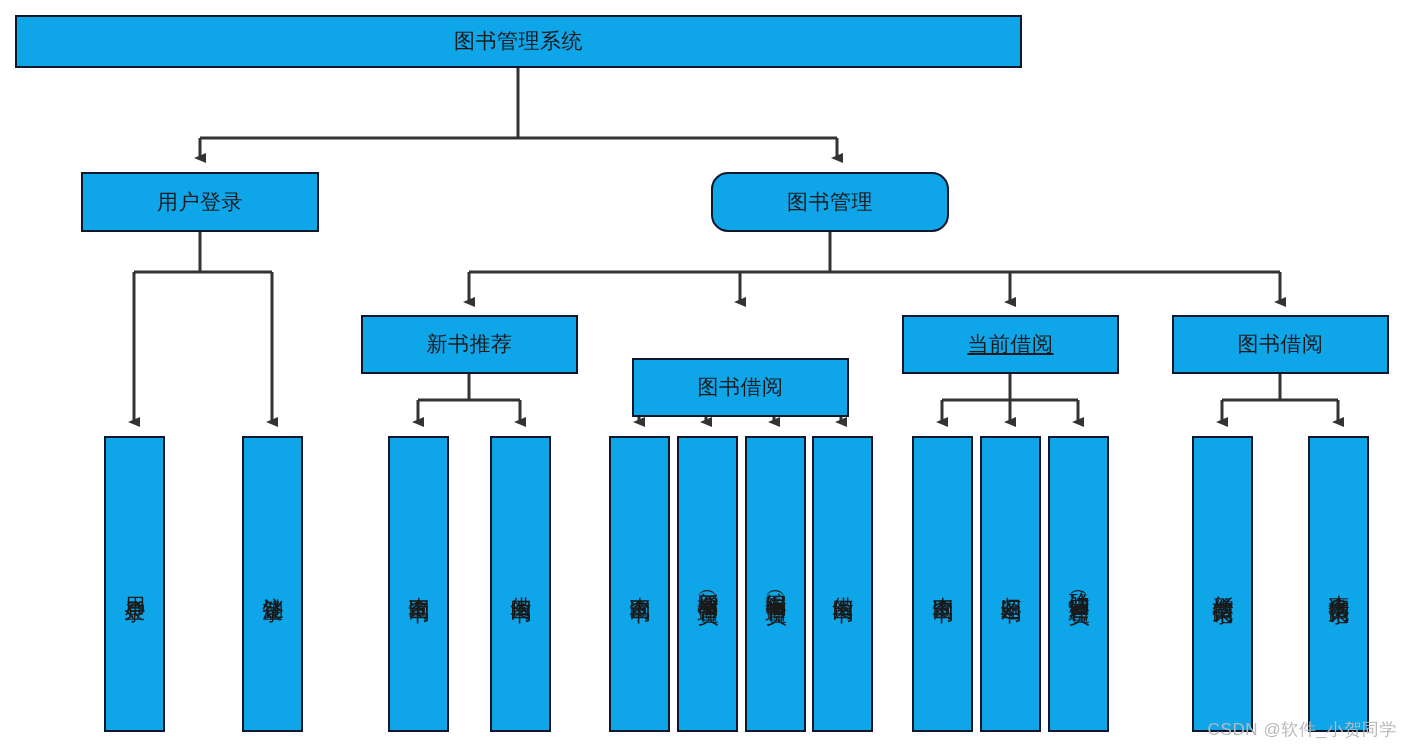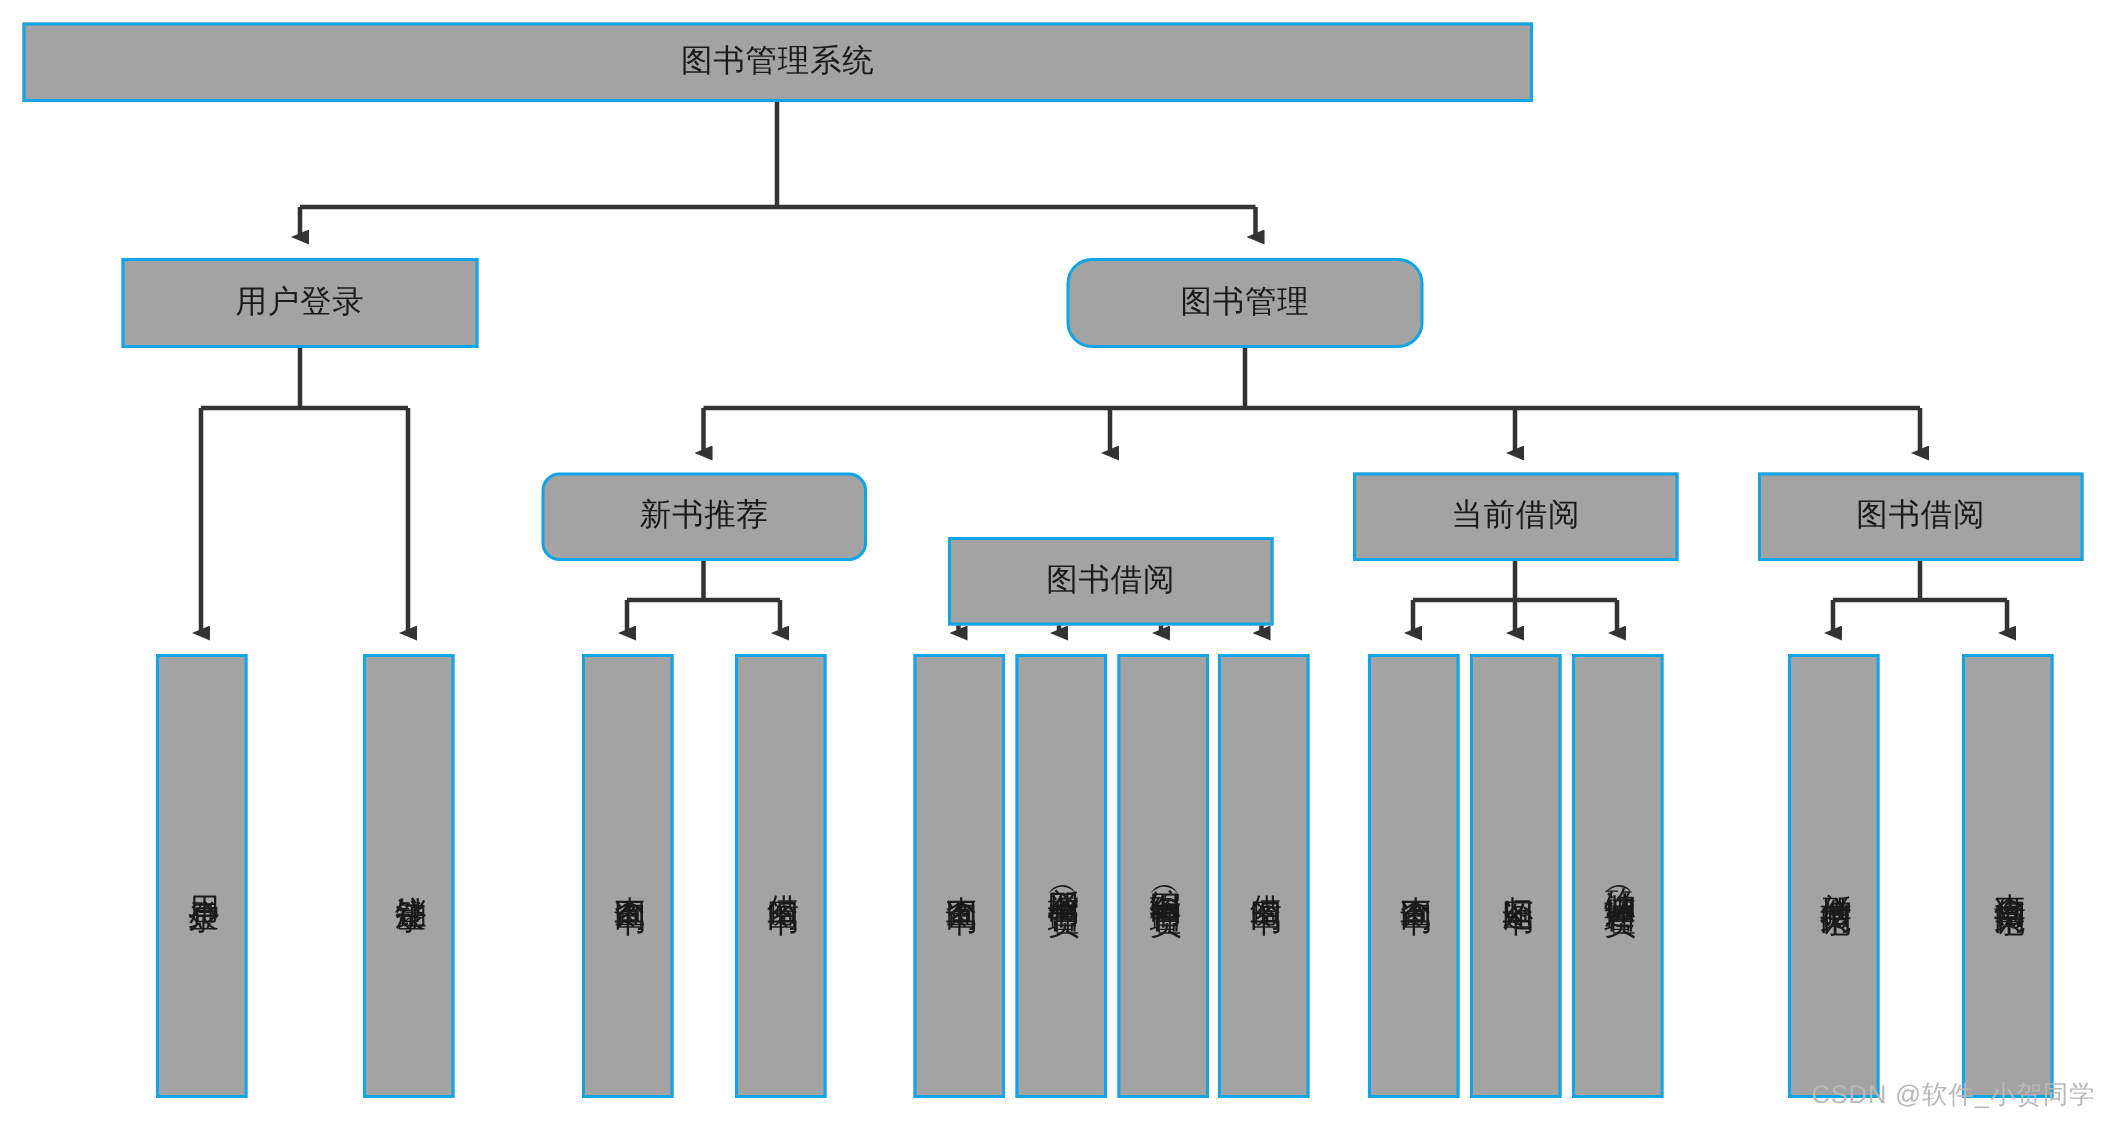--- a/index.html
+++ b/index.html
@@ -23,22 +23,22 @@
     position: absolute;
     left: 0;
     top: 0;
     width: 1405px;
     height: 747px;
     pointer-events: none;
   }
   .node {
     position: absolute;
     box-sizing: border-box;
-    background: #a3a3a3;
-    border: 2px solid #0ea5e9;
+    background: #0ea5e9;
+    border: 2px solid #0f172a;
     display: flex;
     align-items: center;
     justify-content: center;
     color: #1a1a1a;
   }
   .node .node-label {
     font-size: 21px;
     line-height: 1.15;
     letter-spacing: 0.5px;
     white-space: nowrap;
@@ -131,29 +131,29 @@
   </div>
 
   <div class="node" style="left:81px; top:172px; width:238px; height:60px;">
     <span class="node-label">用户登录</span>
   </div>
 
   <div class="node" style="left:711px; top:172px; width:238px; height:60px;border-radius:17px;">
     <span class="node-label">图书管理</span>
   </div>
 
-  <div class="node" style="left:361px; top:315px; width:217px; height:59px;border-radius:12px;">
+  <div class="node" style="left:361px; top:315px; width:217px; height:59px;">
     <span class="node-label">新书推荐</span>
   </div>
 
   <div class="node" style="left:632px; top:315px; width:217px; height:59px;margin-top:43px;">
     <span class="node-label">图书借阅</span>
   </div>
 
-  <div class="node" style="left:902px; top:315px; width:217px; height:59px;">
+  <div class="node" style="left:902px; top:315px; width:217px; height:59px;text-decoration:underline;">
     <span class="node-label">当前借阅</span>
   </div>
 
   <div class="node" style="left:1172px; top:315px; width:217px; height:59px;">
     <span class="node-label">图书借阅</span>
   </div>
 
   <div class="node vertical" style="left:104px; top:436px; width:61px; height:296px;">
     <span class="node-label">用户登录</span>
   </div>

